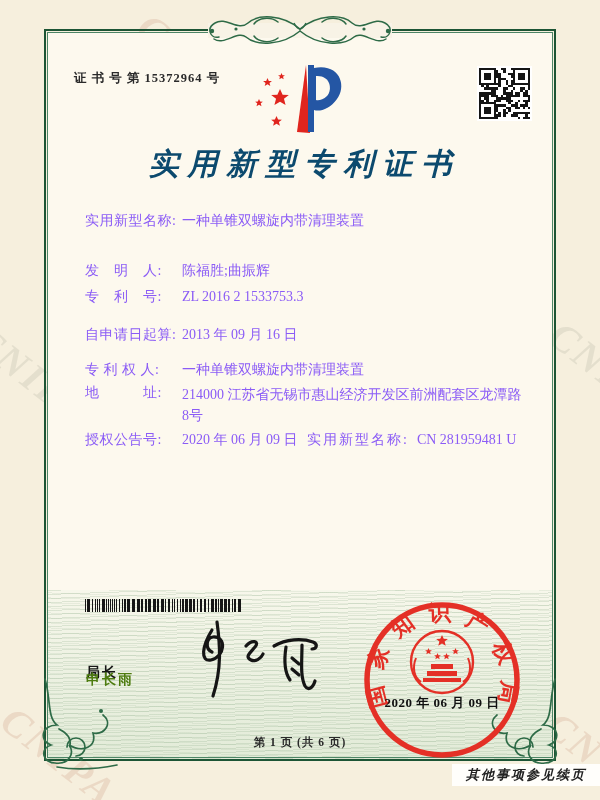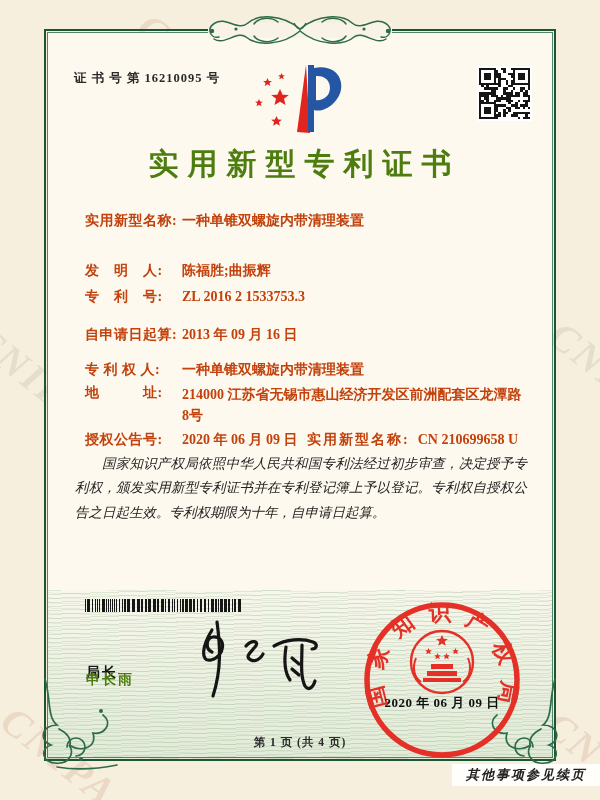--- a/index.html
+++ b/index.html
@@ -32,23 +32,23 @@
   .wm6{left:-8px;top:733px;}
   .wm7{left:536px;top:738px;}
   
   .certno{position:absolute;left:74px;top:70px;font-size:12.5px;letter-spacing:1px;color:#2a2a2a;font-weight:600;}
   .qr{position:absolute;left:477px;top:66px;width:55px;height:55px;background:#fff;padding:2px;box-sizing:border-box;
       display:grid;grid-template-columns:repeat(21,1fr);grid-template-rows:repeat(21,1fr);}
   .qr i{background:#151515;}
   .qr b{background:transparent;}
   .logo{position:absolute;left:240px;top:60px;}
   .title{position:absolute;left:0;right:0;top:144px;text-align:center;
-         font-size:30px;font-weight:700;letter-spacing:9px;text-indent:9px;color:#4d7c0f;}
+         font-size:30px;font-weight:700;letter-spacing:9px;text-indent:9px;color:#0c4a6e;font-style:italic;}
   
-  .row{position:absolute;left:85px;font-size:14px;font-weight:700;color:#c2410c;white-space:nowrap;}
+  .row{position:absolute;left:85px;font-size:14px;font-weight:400;color:#8b5cf6;white-space:nowrap;}
   .row .lab{display:inline-block;width:97px;letter-spacing:.5px;}
   .r1{top:212px}.r2{top:262px}.r3{top:288px}.r4{top:326px}.r5{top:361px}.r6{top:384px}.r7{top:431px}
   .r6 .val{display:inline-block;width:346px;vertical-align:top;line-height:1.5;white-space:normal;}
   .pair2{position:absolute;left:222px;top:0;white-space:nowrap;}
   .pair2 .lab2{letter-spacing:2px;margin-right:8px;}
   
   .paras{position:absolute;left:75px;top:452px;width:452px;font-style:italic;font-size:13.5px;
          line-height:1.8;color:#222;text-align:justify;font-weight:500;}
   .paras p{margin:0;text-indent:2em;}
   
@@ -113,21 +113,21 @@
 </svg>
 <svg class="orn-br" width="84" height="96" viewBox="0 0 84 96">
   <g stroke="#2e6b47" stroke-width="1.7" fill="none" stroke-linecap="round">
     <path d="M8,2 C14,22 10,40 20,48 C4,48 2,64 14,68 C2,72 6,86 18,86 C32,88 38,76 32,68 C46,76 60,70 56,56 C68,58 76,46 66,38"></path>
     <path d="M30,70 a9,9 0 1 1 9,9"></path>
     <path d="M22,52 C30,56 34,62 33,68"></path>
     <path d="M20,90 C38,93 60,92 80,88"></path>
   </g>
 </svg>
 
-<div class="certno">证 书 号 第 16210095 号</div>
+<div class="certno">证 书 号 第 15372964 号</div>
 <div class="qr" id="qr">
     <i></i>
     <i></i>
     <i></i>
     <i></i>
     <i></i>
     <i></i>
     <i></i>
     <b></b>
     <b></b>
@@ -602,26 +602,25 @@
 </div>
 <div class="row r5">
   <span class="lab">专 利 权 人:</span><span class="val">一种单锥双螺旋内带清理装置</span>
 </div>
 <div class="row r6">
   <span class="lab">地　　　址:</span><span class="val">214000 江苏省无锡市惠山经济开发区前洲配套区龙潭路8号</span>
 </div>
 <div class="row r7">
   <span class="lab">授权公告号:</span><span class="val">2020 年 06 月 09 日</span>
   <span class="pair2">
-    <span class="lab2">实用新型名称:</span><span class="val">CN 210699658 U</span>
+    <span class="lab2">实用新型名称:</span><span class="val">CN 281959481 U</span>
   </span>
 </div>
 
 <div class="paras">
-  <p>国家知识产权局依照中华人民共和国专利法经过初步审查，决定授予专利权，颁发实用新型专利证书并在专利登记簿上予以登记。专利权自授权公告之日起生效。专利权期限为十年，自申请日起算。</p>
 </div>
 
 <div class="barcode" id="barcode"><i style="width:1px"></i><b style="width:1px"></b><i style="width:3px"></i><b style="width:2px"></b><i style="width:1px"></i><b style="width:2px"></b><i style="width:1px"></i><b style="width:1px"></b><i style="width:1px"></i><b style="width:1px"></b><i style="width:1px"></i><b style="width:2px"></b><i style="width:3px"></i><b style="width:1px"></b><i style="width:1px"></i><b style="width:1px"></b><i style="width:1px"></i><b style="width:1px"></b><i style="width:1px"></i><b style="width:1px"></b><i style="width:1px"></i><b style="width:1px"></b><i style="width:1px"></i><b style="width:1px"></b><i style="width:1px"></i><b style="width:2px"></b><i style="width:1px"></i><b style="width:2px"></b><i style="width:1px"></i><b style="width:1px"></b><i style="width:2px"></i><b style="width:1px"></b><i style="width:3px"></i><b style="width:2px"></b><i style="width:3px"></i><b style="width:2px"></b><i style="width:3px"></i><b style="width:1px"></b><i style="width:2px"></i><b style="width:2px"></b><i style="width:2px"></i><b style="width:1px"></b><i style="width:3px"></i><b style="width:2px"></b><i style="width:3px"></i><b style="width:1px"></b><i style="width:2px"></i><b style="width:2px"></b><i style="width:3px"></i><b style="width:1px"></b><i style="width:1px"></i><b style="width:2px"></b><i style="width:2px"></i><b style="width:2px"></b><i style="width:1px"></i><b style="width:1px"></b><i style="width:1px"></i><b style="width:2px"></b><i style="width:1px"></i><b style="width:2px"></b><i style="width:1px"></i><b style="width:1px"></b><i style="width:2px"></i><b style="width:1px"></b><i style="width:3px"></i><b style="width:1px"></b><i style="width:3px"></i><b style="width:1px"></b><i style="width:2px"></i><b style="width:2px"></b><i style="width:1px"></i><b style="width:2px"></b><i style="width:2px"></i><b style="width:2px"></b><i style="width:2px"></i><b style="width:2px"></b><i style="width:1px"></i><b style="width:2px"></b><i style="width:3px"></i><b style="width:1px"></b><i style="width:2px"></i><b style="width:1px"></b><i style="width:1px"></i><b style="width:1px"></b><i style="width:3px"></i><b style="width:1px"></b><i style="width:3px"></i><b style="width:1px"></b><i style="width:2px"></i><b style="width:2px"></b><i style="width:1px"></i><b style="width:1px"></b><i style="width:2px"></i><b style="width:2px"></b><i style="width:3px"></i><b style="width:2px"></b></div>
 
 <div class="dir-title">局长</div>
 <div class="dir-name">申长雨</div>
 
 <svg class="sig" width="140" height="85" viewBox="0 0 140 85">
   <g stroke="#151515" stroke-width="3.2" fill="none" stroke-linecap="round" stroke-linejoin="round">
     <path d="M30,14 C20,30 18,46 29,44 C43,41 45,20 31,21 C24,22 23,33 30,36"></path>
@@ -652,16 +651,16 @@
     <use href="#star" x="10" y="-14" width="7" height="7"></use>
     <path d="M-11,2 h22 v5 h-22 z"></path>
     <path d="M-15,9 h30 v5 h-30 z"></path>
     <path d="M-19,16 h38 v4 h-38 z"></path>
     <path d="M-26,-4 C-30,6 -28,15 -21,20" fill="none" stroke="#e43026" stroke-width="2"></path>
     <path d="M26,-4 C30,6 28,15 21,20" fill="none" stroke="#e43026" stroke-width="2"></path>
   </g>
 </svg>
 <div class="seal-date">2020 年 06 月 09 日</div>
 
-<div class="pageno">第 1 页 (共 4 页)</div>
+<div class="pageno">第 1 页 (共 6 页)</div>
 <div class="footnote">
   <span>其他事项参见续页</span>
 </div>
 
 </body></html>

